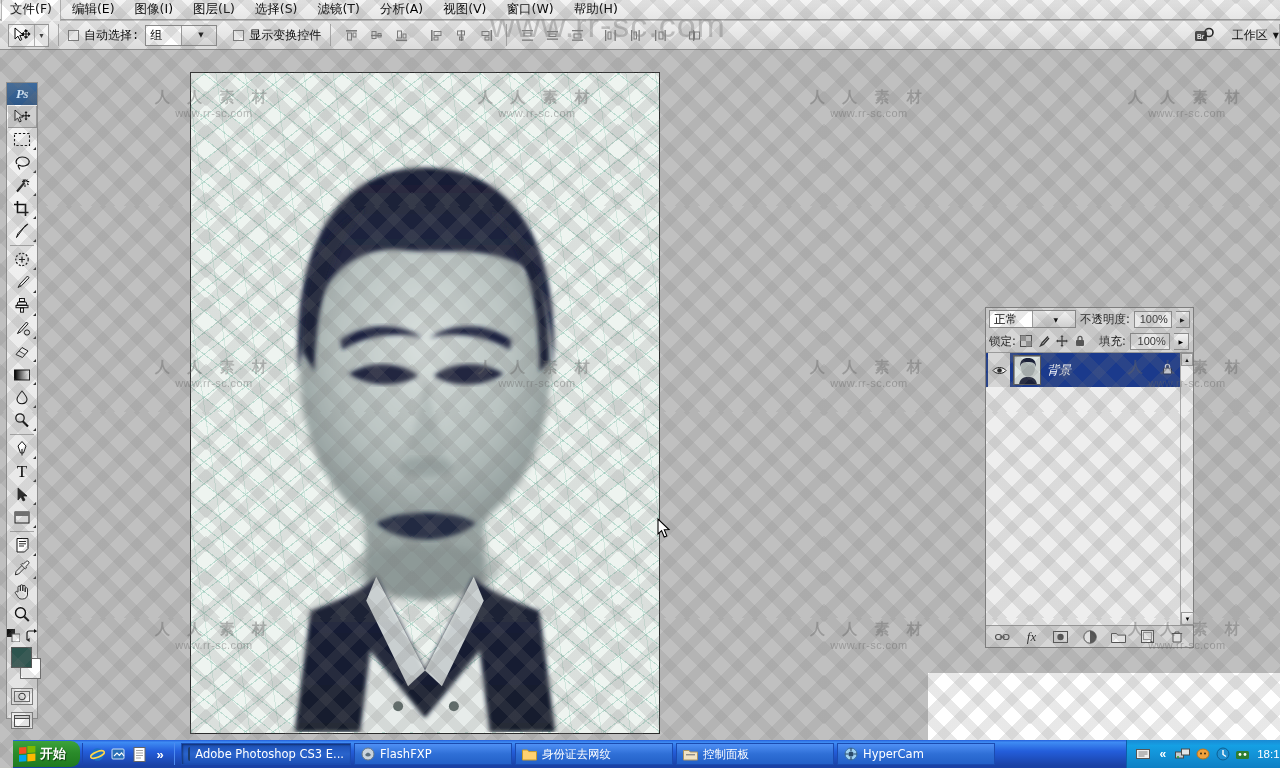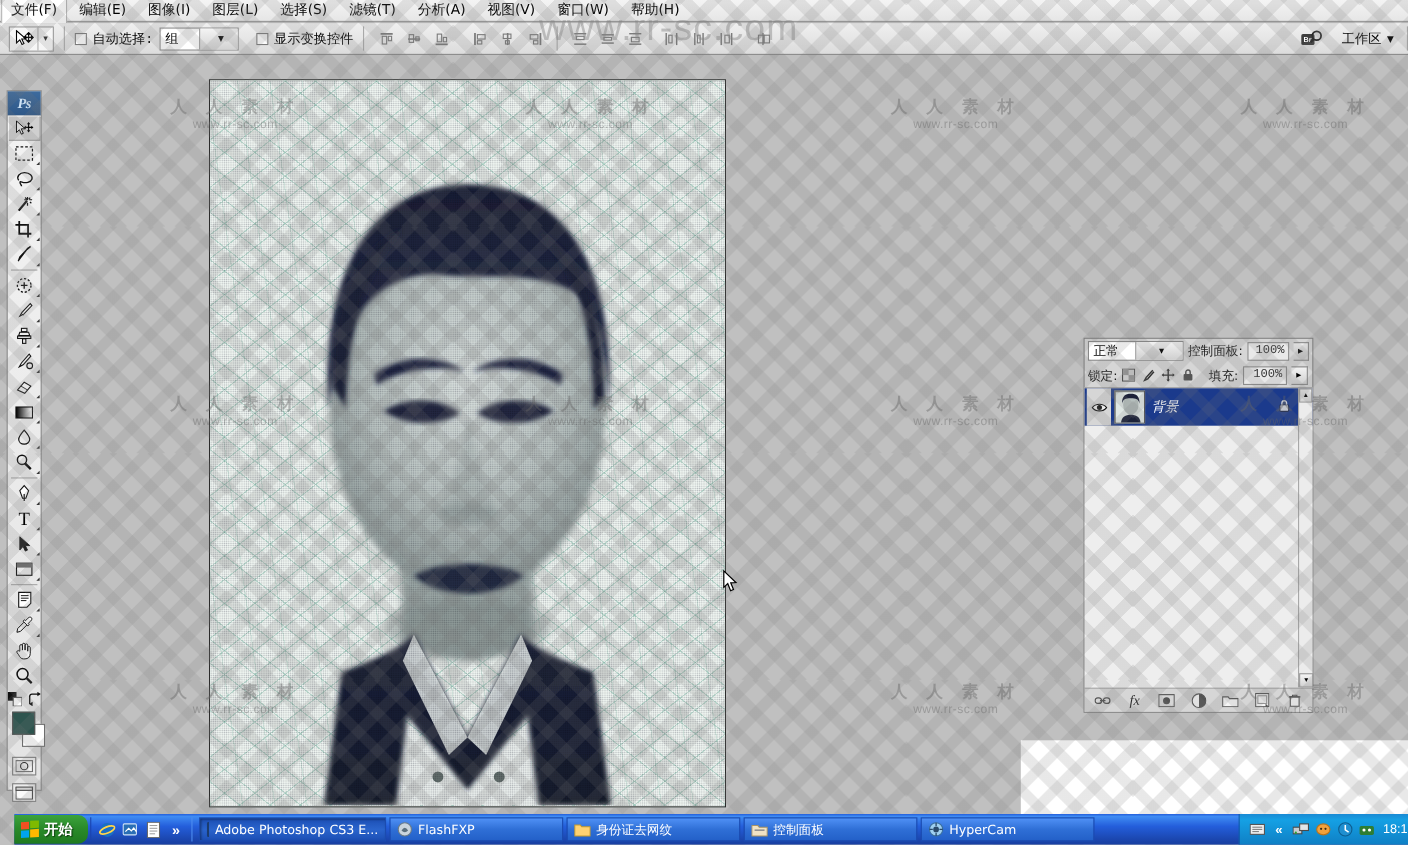--- a/index.html
+++ b/index.html
@@ -110,21 +110,21 @@
   }
   .align-group { display: flex; align-items: center; gap: 3px; }
   .align-btn {
     width: 22px; height: 22px; display: flex; align-items: center; justify-content: center;
     opacity: .55;
   }
   .opt-right { margin-left: auto; display: flex; align-items: center; }
   .br-btn {
     width: 26px; height: 22px; display: flex; align-items: center; justify-content: center; margin-right: 14px;
   }
-  .ws-btn { display: flex; align-items: center; gap: 5px; padding-right: 12px; font-size: 12px; font-family: "DejaVu Sans", sans-serif; }
+  .ws-btn { display: flex; align-items: center; gap: 5px; font-size: 12px; font-family: "DejaVu Sans", sans-serif; }
 
   
   .toolbox {
     position: absolute; left: 6px; top: 82px; width: 32px; height: 637px;
     background: linear-gradient(#f3f3f3,#e3e3e3);
     border: 1px solid #8f8f8f;
     z-index: 30;
   }
   .tb-logo {
     height: 22px; width: 100%;
@@ -189,21 +189,21 @@
   .blend-select {
     width: 92px; height: 18px; background: #fff; border: 1px solid #888;
     display: flex; align-items: center; font-size: 11.5px; font-family: "DejaVu Sans", sans-serif;
   }
   .blend-select span { flex: 1; padding-left: 4px; }
   .blend-select .dd { width: 15px; height: 16px; background: linear-gradient(#f2f2f2,#cfcfcf); border-left: 1px solid #9a9a9a; display: flex; align-items: center; justify-content: center; font-size: 6px; }
   .mini-label { font-size: 11.5px; color: #1a1a1a; font-family: "DejaVu Sans", sans-serif; white-space: nowrap; }
   .num-field {
     width: 40px; height: 17px; border: 1px solid #8c8c8c; background: #e9e9e9;
     font-size: 11px; display: flex; align-items: center; justify-content: flex-end;
-    padding-right: 3px; color: #333; font-family: Liberation Mono, monospace;
+    padding-right: 3px; color: #333; font-family: Liberation Sans, sans-serif;
   }
   .spin { width: 15px; height: 17px; border: 1px solid #8c8c8c; border-left: none; background: linear-gradient(#f3f3f3,#cfcfcf); display: flex; align-items: center; justify-content: center; font-size: 6px; }
   .lock-icons { display: flex; align-items: center; gap: 5px; }
   .lock-ic { width: 13px; height: 13px; display: flex; align-items: center; justify-content: center; }
   .lay-list { flex: 1; background: #eeeeee; border-top: 1px solid #9a9a9a; position: relative; }
   .lay-item {
     height: 34px; display: flex; align-items: center;
     background: #1b3a8c; color: #fff;
     padding: 0 2px;
   }
@@ -685,21 +685,21 @@
       <div class="halftone"></div>
     </div>
   </div>
 
   <div class="layers">
     <div class="lay-row1">
       <div class="blend-select">
         <span>正常</span>
         <span class="dd">▼</span>
       </div>
-      <span class="mini-label">控制面板:</span>
+      <span class="mini-label">不透明度:</span>
       <div class="num-field">100%</div>
       <div class="spin">▶</div>
     </div>
 
     <div class="lay-row2">
       <span class="mini-label">锁定:</span>
       <div class="lock-icons">
         <span class="lock-ic">
           <svg width="12" height="12">
               <rect x="0.5" y="0.5" width="11" height="11" fill="none" stroke="#444"></rect>

